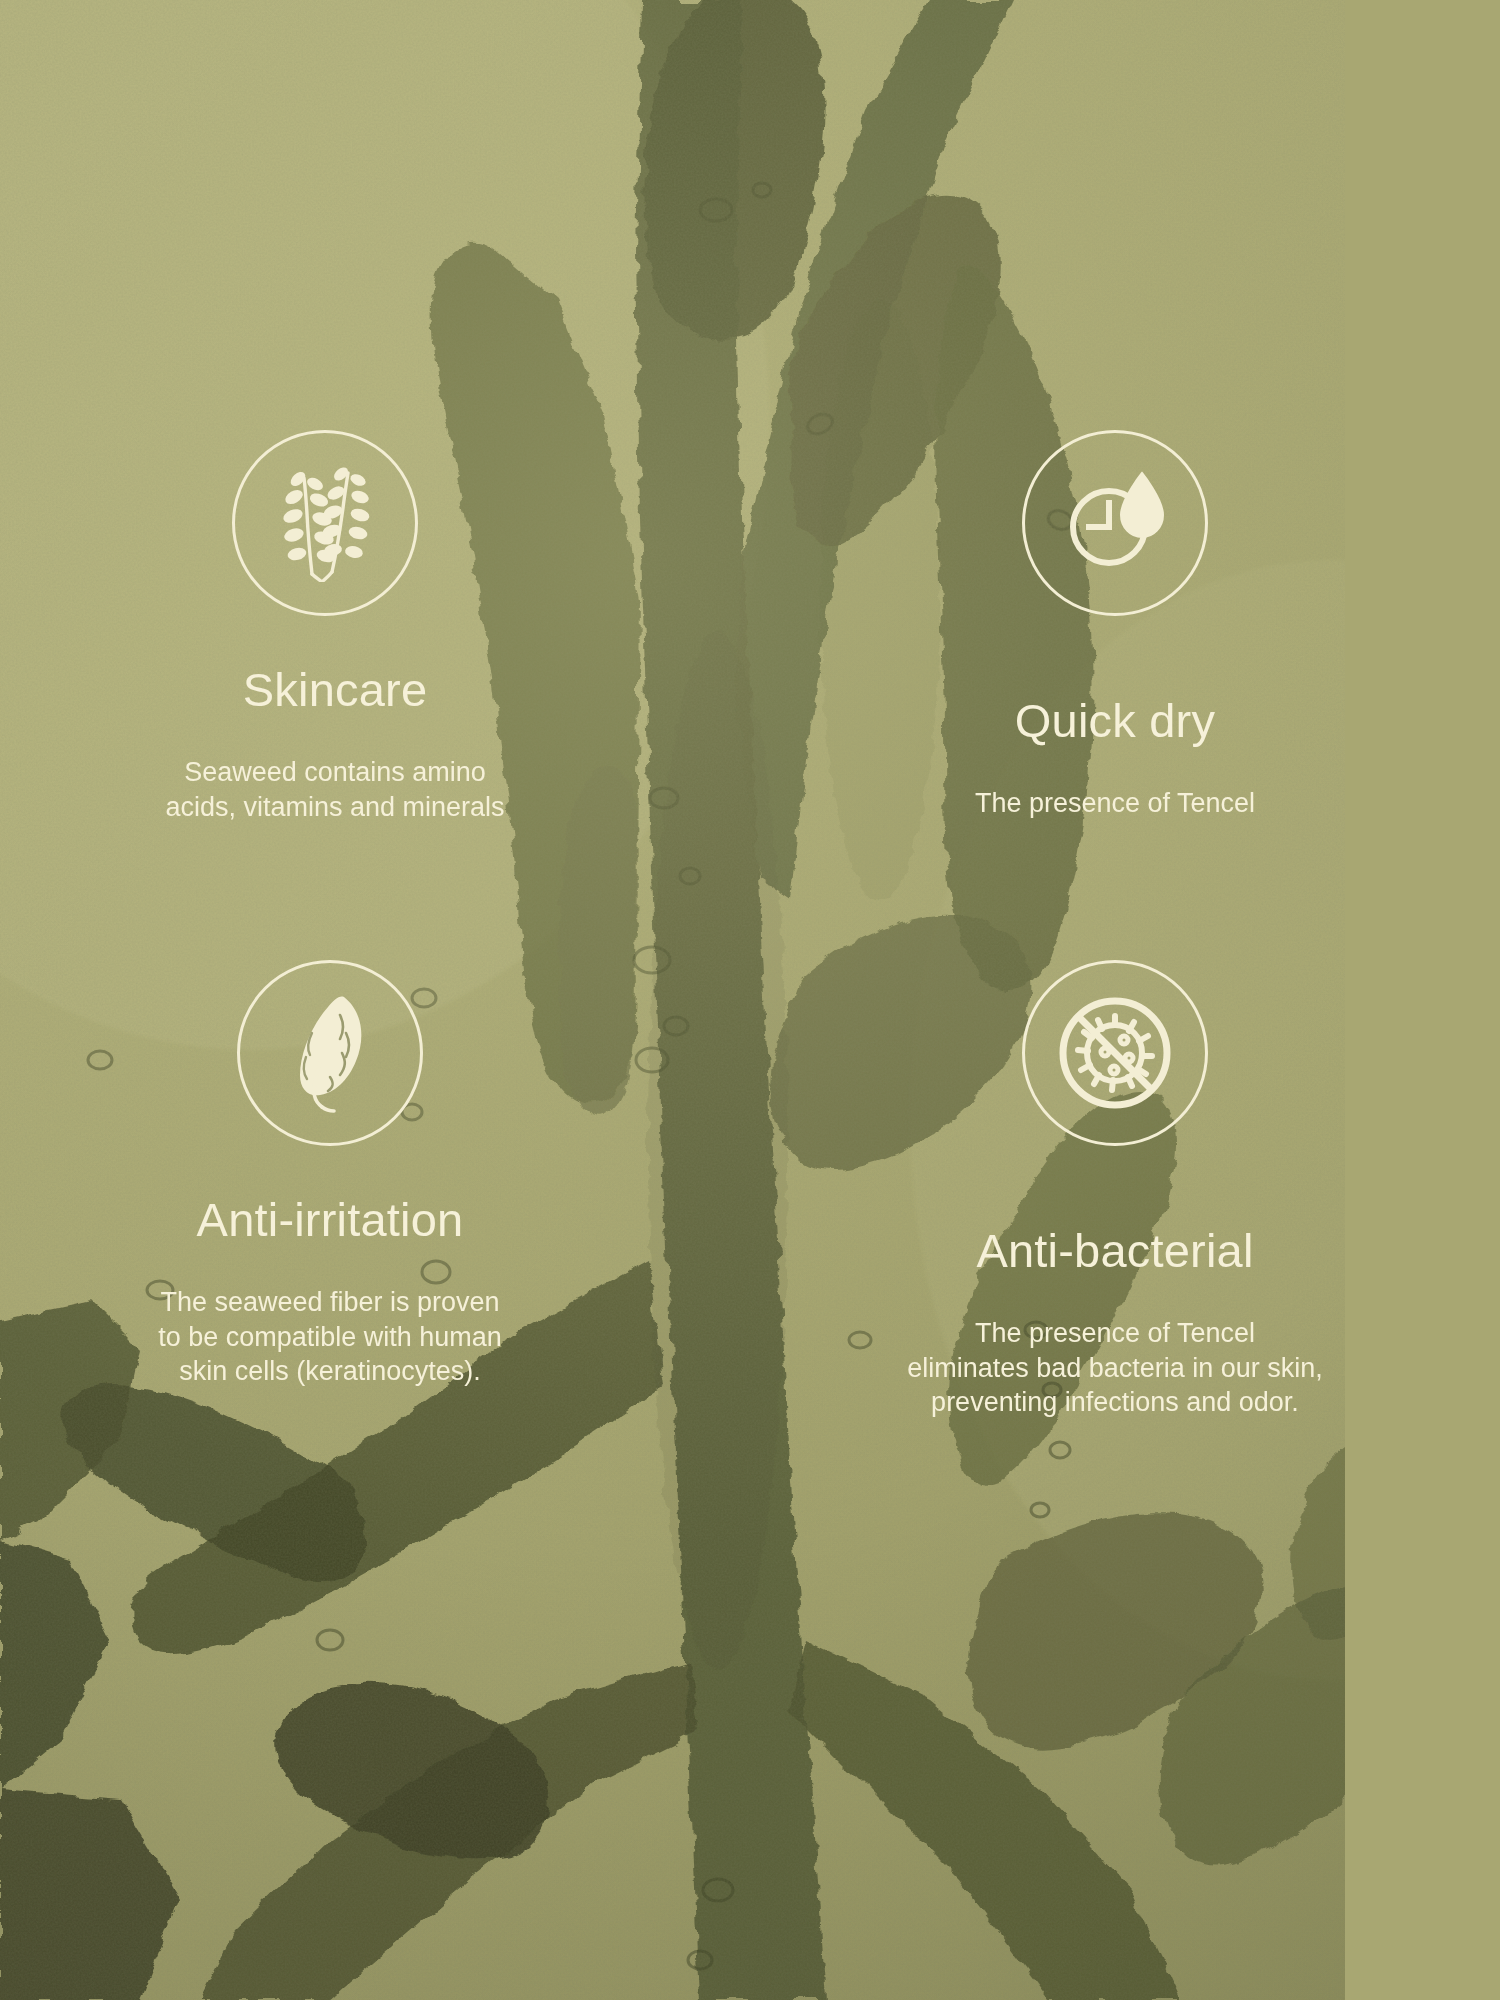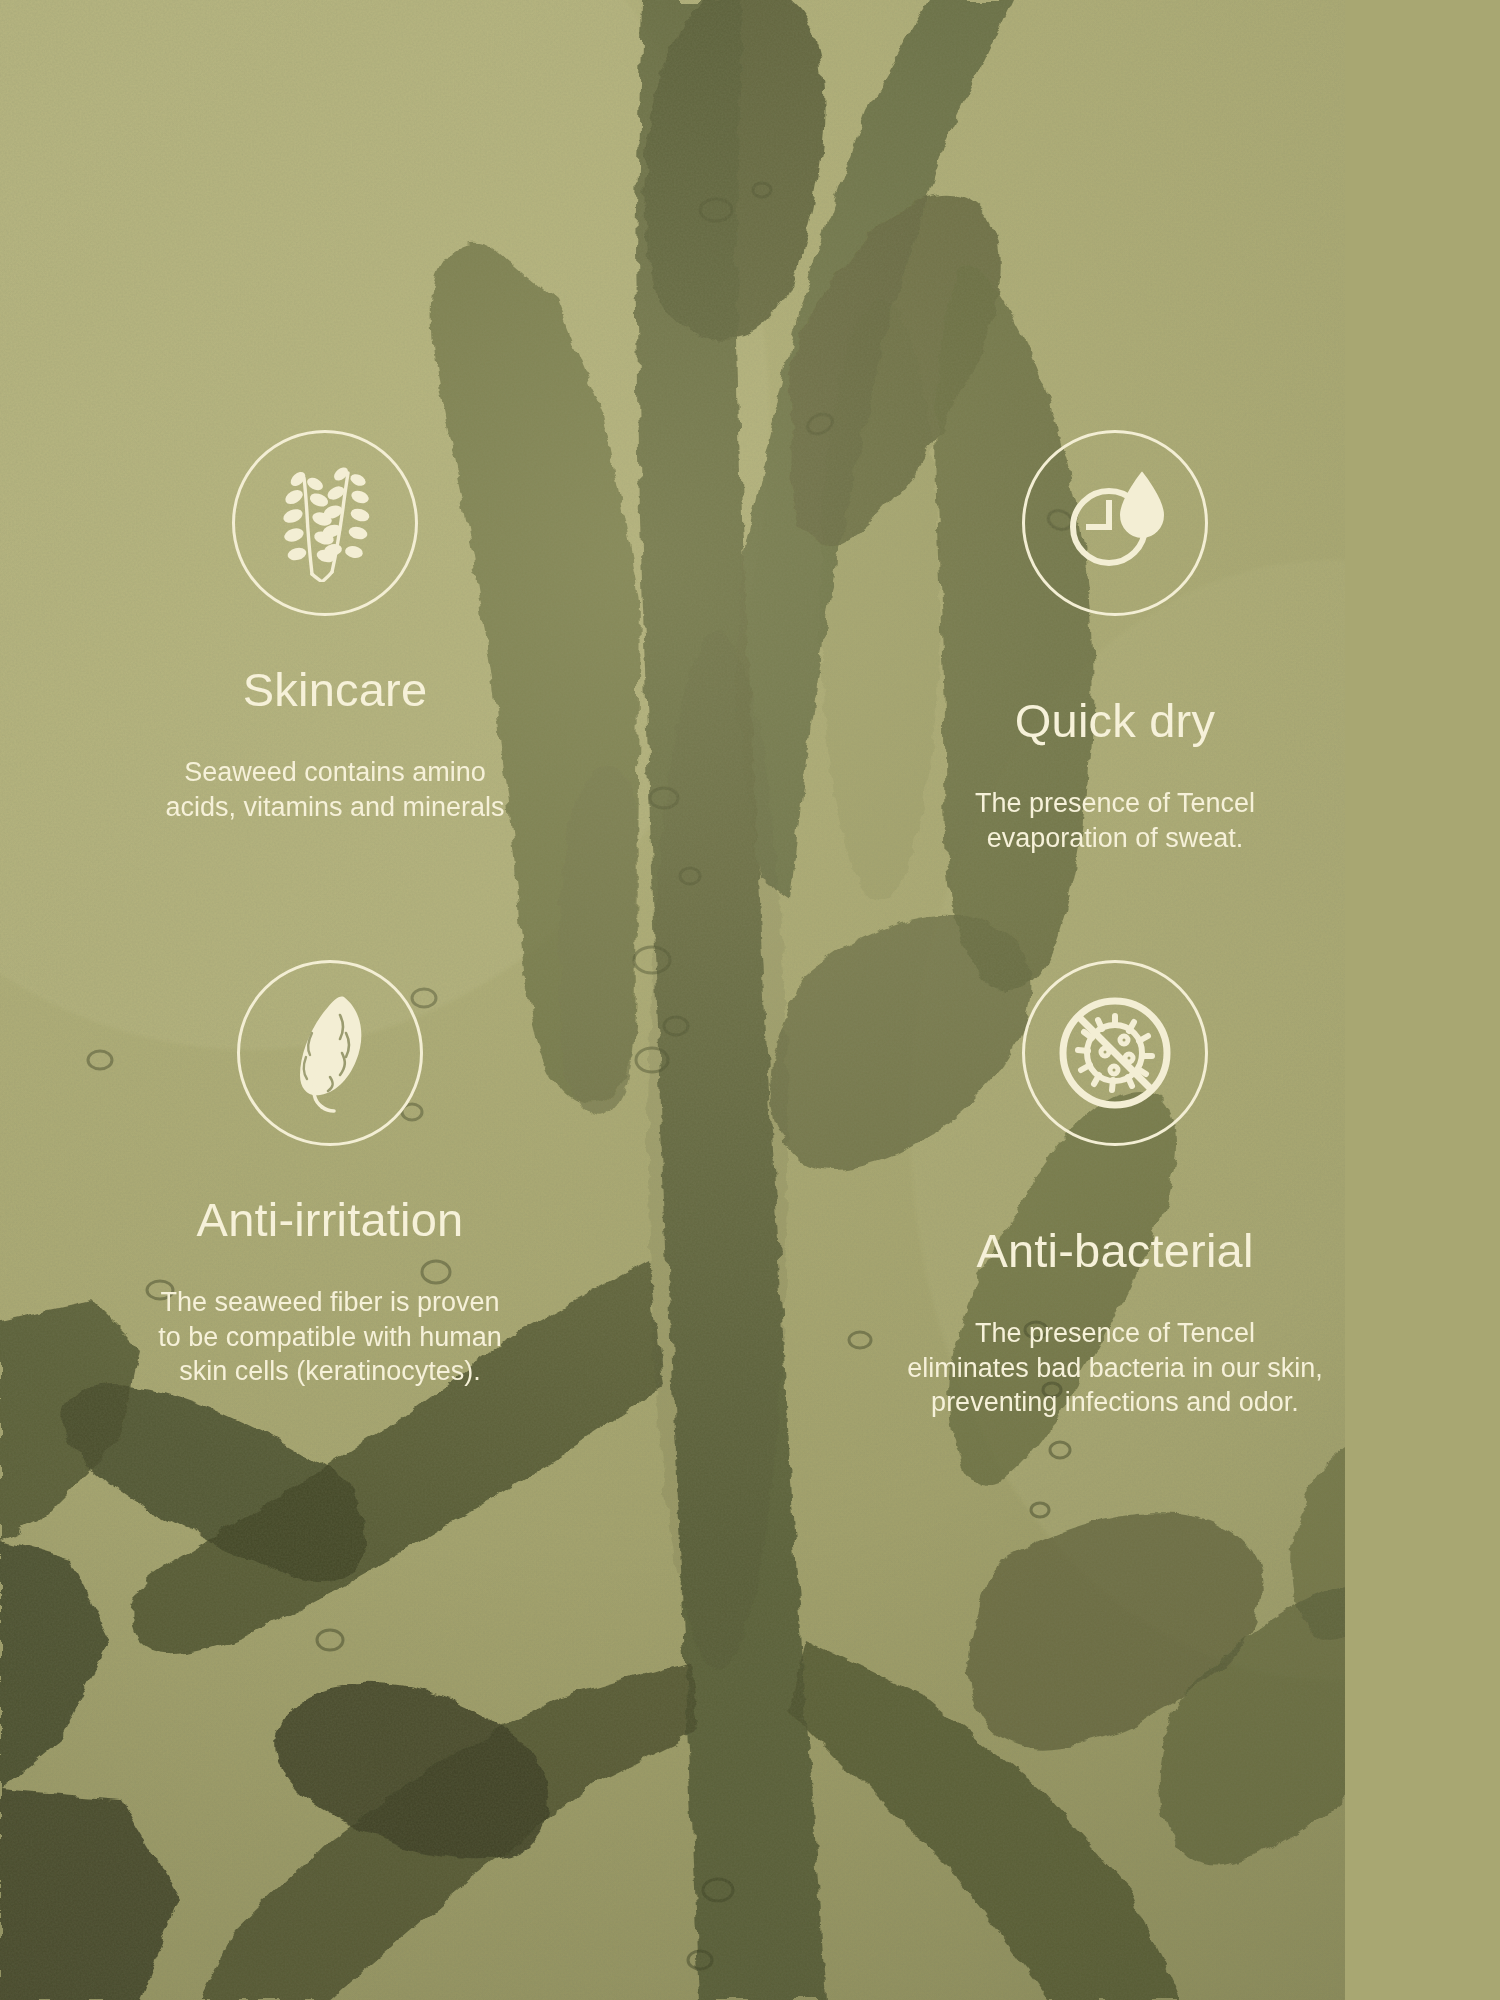--- a/index.html
+++ b/index.html
@@ -264,21 +264,20 @@
           <circle cx="52" cy="62" r="36" fill="none" stroke="#f3eed4" stroke-width="6"></circle>
 
           <path d="M52 38 L52 62 L32 62" fill="none" stroke="#f3eed4" stroke-width="6" stroke-linecap="square"></path>
 
           <path d="M85 8 C85 8 106 34 106 50 C106 62.2 96.6 72 85 72 C73.4 72 64 62.2 64 50 C64 34 85 8 85 8 Z" fill="#f3eed4" stroke="#f3eed4" stroke-width="2"></path>
         </svg>
       </div>
       <h2 class="feat-title">Quick dry</h2>
       <p class="feat-desc">
         <span>The presence of Tencel</span>
-        <span>evaporation of sweat.</span>
       </p>
     </div>
 
     <div class="cell r2 c1">
       <div class="icon-ring">
         <svg width="104" height="124" viewBox="0 0 104 124" aria-hidden="true">
 
           <path d="M66 6 C84 20 88 46 78 70 C70 90 56 102 42 104
                    C30 106 22 98 22 84 C22 62 34 34 50 16 C56 9 61 4 66 6 Z" fill="#f3eed4"></path>
 

